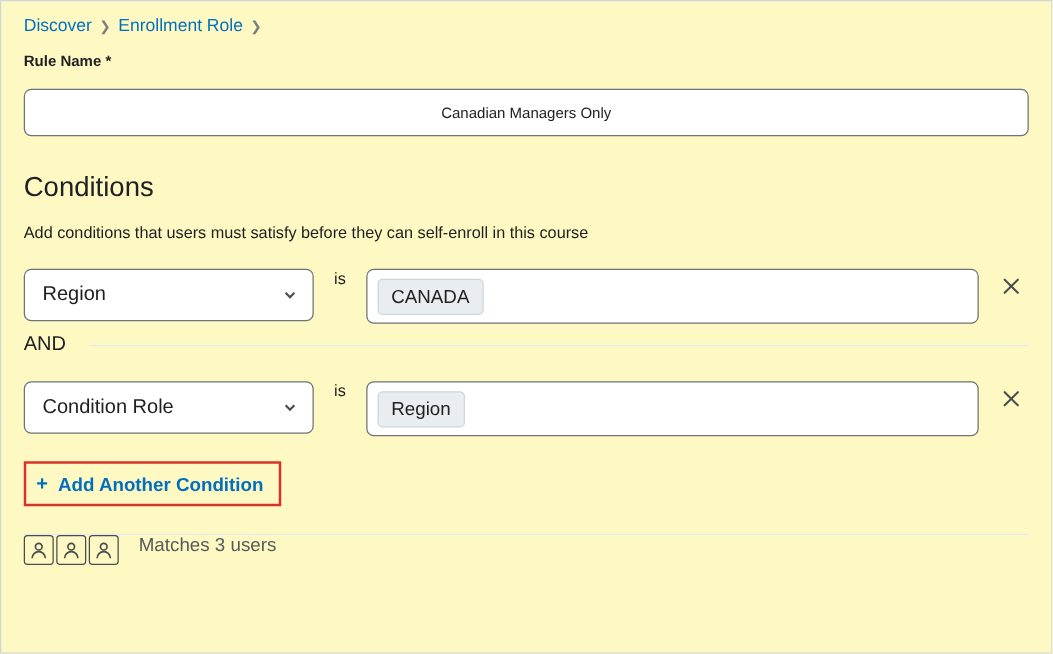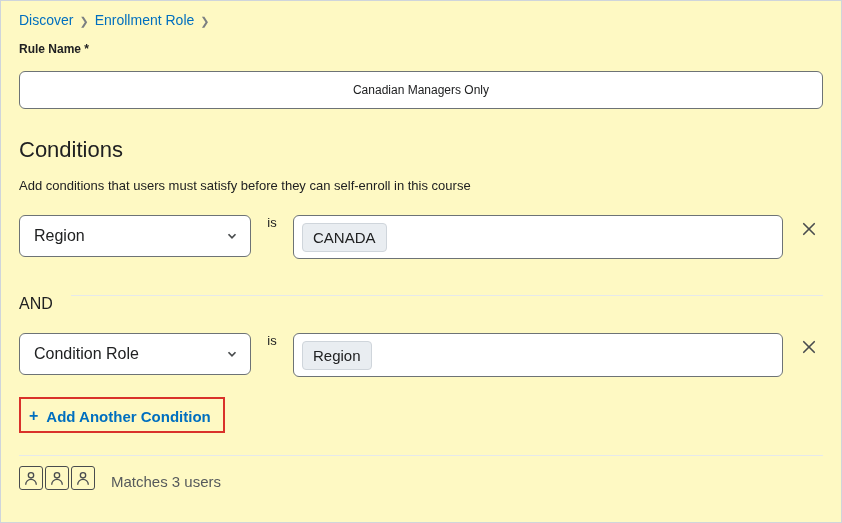--- a/index.html
+++ b/index.html
@@ -123,21 +123,22 @@
     width: 28px;
     height: 28px;
     display: flex;
     align-items: center;
     justify-content: center;
     cursor: pointer;
     color: #494c4e;
   }
   .and-row {
     display: flex;
-    margin: 36px 0 20px 0;
+    align-items: center;
+    margin: 8px 0 20px 0;
   }
   .and-label {
     font-size: 16px;
     color: #202122;
     padding-right: 18px;
   }
   .and-line {
     flex: 1;
     height: 1px;
     background: #e6e9eb;
@@ -162,23 +163,22 @@
     font-weight: 700;
   }
   .divider-long {
     height: 1px;
     background: #e6e9eb;
     width: 100%;
     margin-top: 22px;
   }
   .matches-row {
     display: flex;
-    align-items: flex-end;
+    align-items: flex-start;
     gap: 16px;
-    margin-top: 10px;
   }
   .avatar-cluster {
     display: flex;
     gap: 2px;
   }
   .avatar-box {
     width: 24px;
     height: 24px;
     border: 1.7px solid #494c4e;
     border-radius: 3px;

